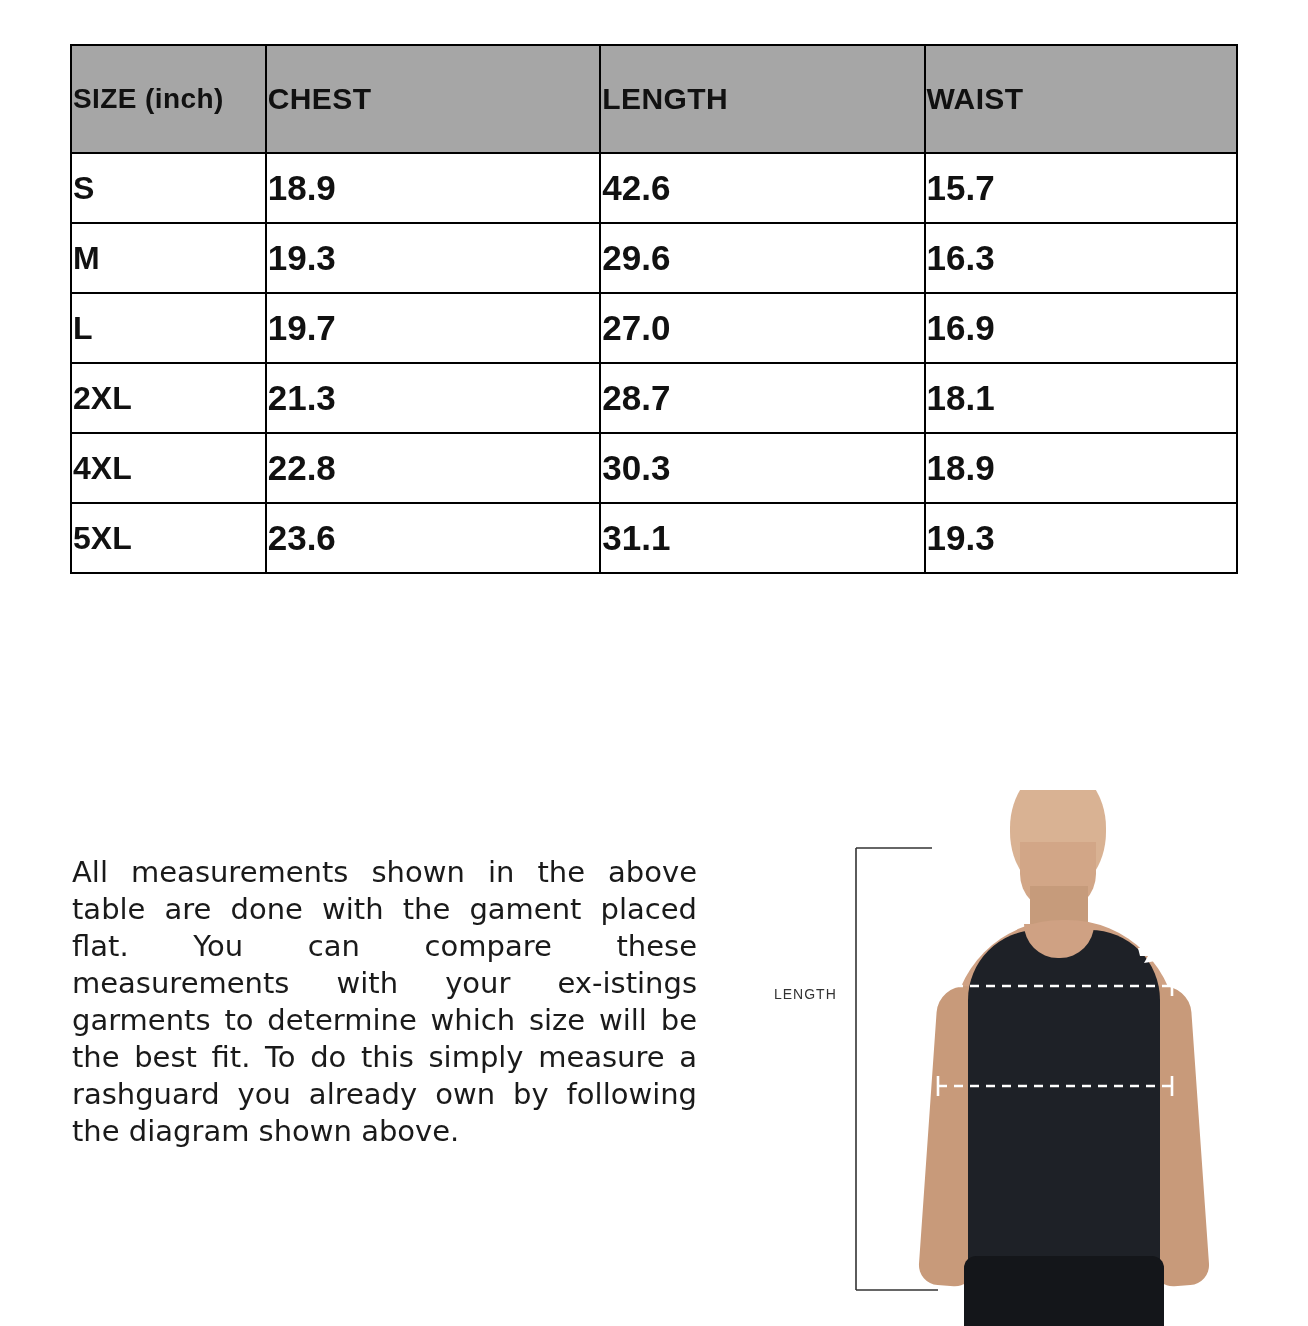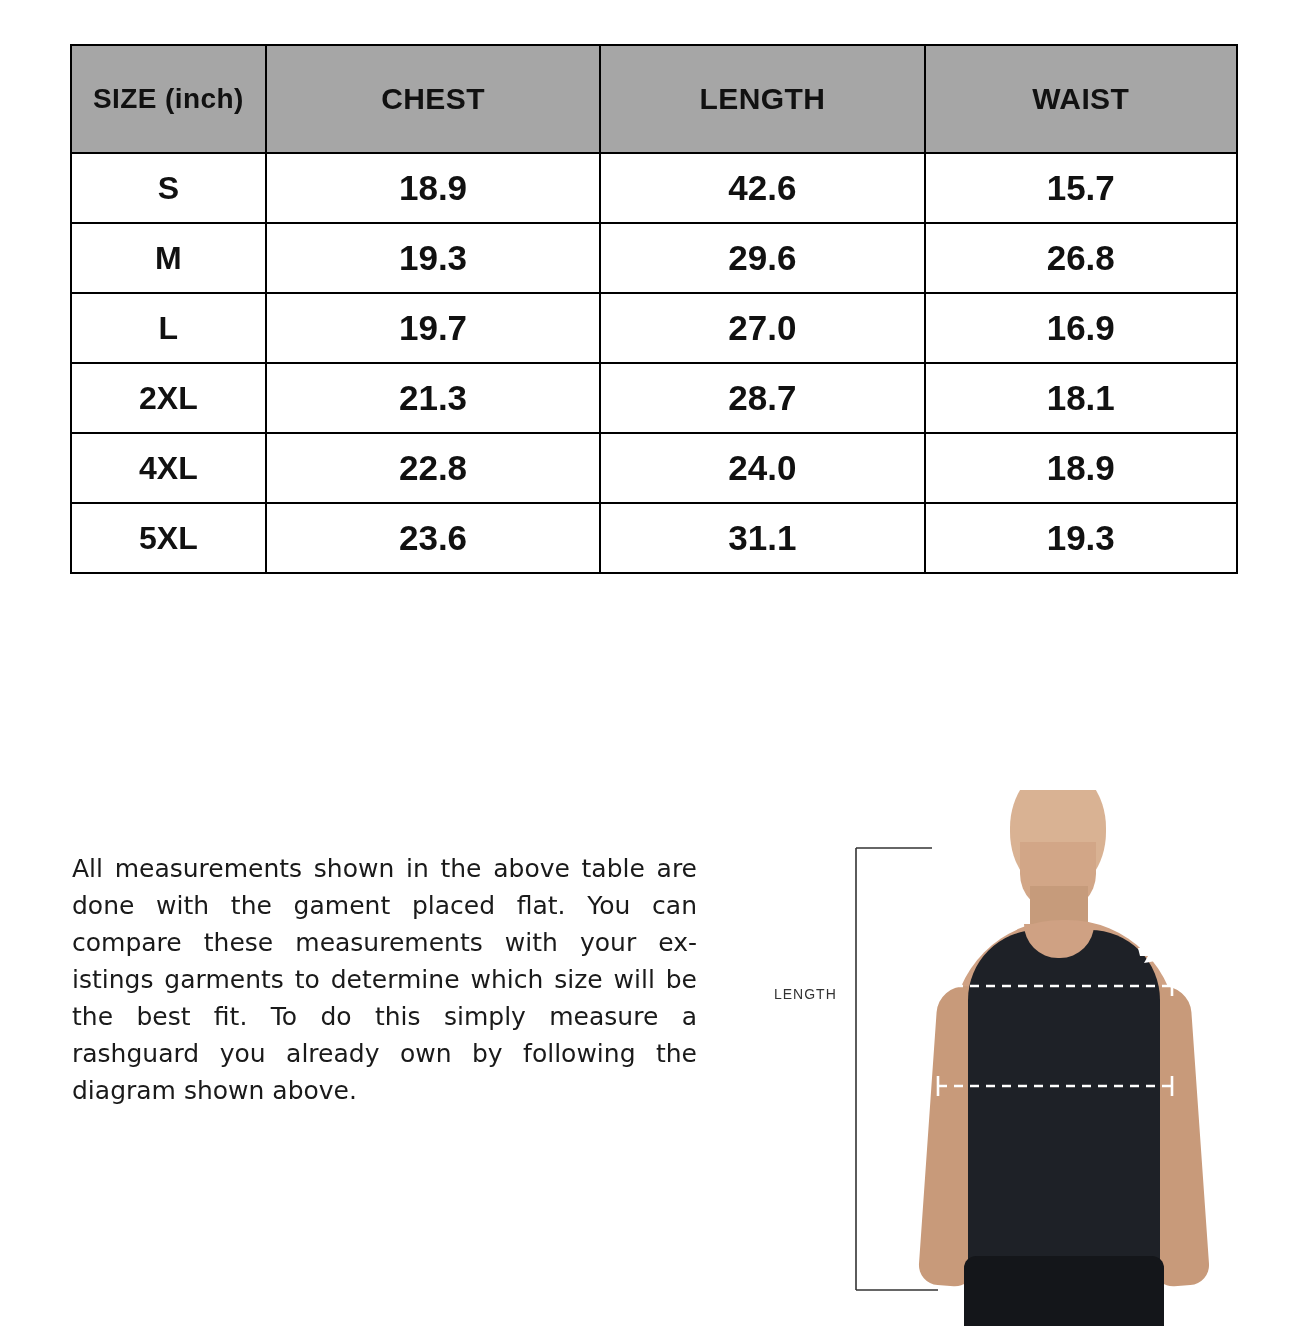--- a/index.html
+++ b/index.html
@@ -23,21 +23,21 @@
     width: 1168px;
   }
   table.size-table {
     border-collapse: collapse;
     width: 100%;
     table-layout: fixed;
   }
   table.size-table th,
   table.size-table td {
     border: 2px solid #000000;
-    text-align: center;
+    text-align: left;
     vertical-align: middle;
     color: #111111;
   }
   table.size-table thead th {
     background: #a6a6a6;
     height: 104px;
     font-size: 30px;
     font-weight: bold;
     letter-spacing: 0.4px;
   }
@@ -68,21 +68,21 @@
     top: 790px;
     width: 1308px;
     height: 536px;
   }
   .note {
     position: absolute;
     left: 72px;
     top: 35px;
     width: 625px;
     font-family: "DejaVu Sans", sans-serif;
-    font-size: 25px;
+    font-size: 29px;
     line-height: 37px;
     color: #1a1a1a;
     text-align: justify;
     text-justify: inter-word;
   }
 
   
   .photo {
     position: absolute;
     left: 752px;
@@ -233,38 +233,38 @@
       <tr>
         <td class="size-cell">S</td>
         <td class="num-cell">18.9</td>
         <td class="num-cell">42.6</td>
         <td class="num-cell">15.7</td>
       </tr>
       <tr>
         <td class="size-cell">M</td>
         <td class="num-cell">19.3</td>
         <td class="num-cell">29.6</td>
-        <td class="num-cell">26.8</td>
+        <td class="num-cell">16.3</td>
       </tr>
       <tr>
         <td class="size-cell">L</td>
         <td class="num-cell">19.7</td>
         <td class="num-cell">27.0</td>
         <td class="num-cell">16.9</td>
       </tr>
       <tr>
         <td class="size-cell">2XL</td>
         <td class="num-cell">21.3</td>
         <td class="num-cell">28.7</td>
         <td class="num-cell">18.1</td>
       </tr>
       <tr>
         <td class="size-cell">4XL</td>
         <td class="num-cell">22.8</td>
-        <td class="num-cell">24.0</td>
+        <td class="num-cell">30.3</td>
         <td class="num-cell">18.9</td>
       </tr>
       <tr>
         <td class="size-cell">5XL</td>
         <td class="num-cell">23.6</td>
         <td class="num-cell">31.1</td>
         <td class="num-cell">19.3</td>
       </tr>
     </tbody>
   </table>

